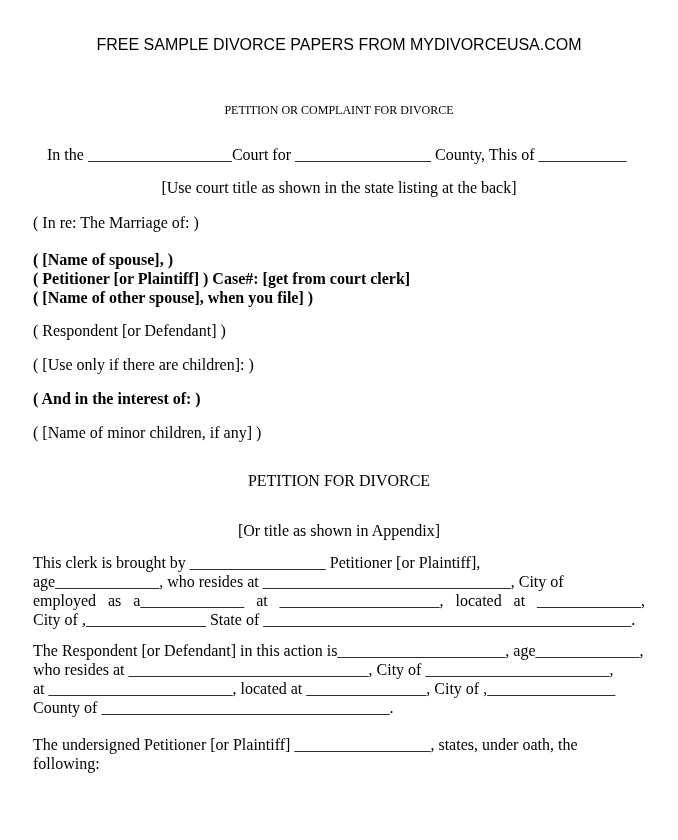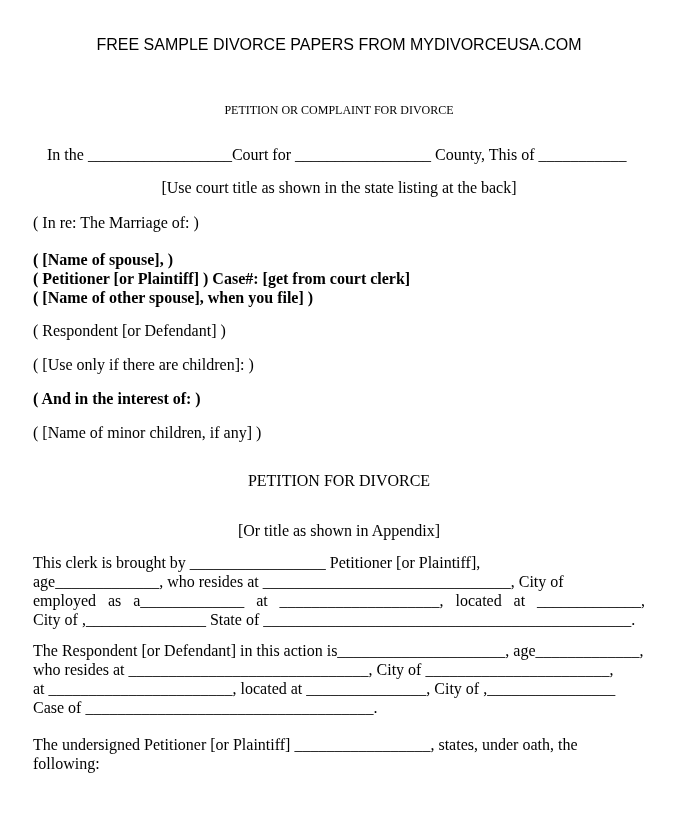--- a/index.html
+++ b/index.html
@@ -87,21 +87,21 @@
       <div class="line">This clerk is brought by _________________ Petitioner [or Plaintiff],</div>
       <div class="line">age_____________, who resides at _______________________________, City of</div>
       <div class="line just">employed as a_____________ at ____________________, located at _____________,</div>
       <div class="line">City of ,_______________ State of ______________________________________________.</div>
     </div>
 
     <div class="para2">
       <div class="line">The Respondent [or Defendant] in this action is_____________________, age_____________,</div>
       <div class="line">who resides at ______________________________, City of _______________________,</div>
       <div class="line">at _______________________, located at _______________, City of ,________________</div>
-      <div class="line">Case of ____________________________________.</div>
+      <div class="line">County of ____________________________________.</div>
     </div>
 
     <div class="para3">
       <div class="line">The undersigned Petitioner [or Plaintiff] _________________, states, under oath, the</div>
       <div class="line">following:</div>
     </div>
 
   </div>
 </div>
 

